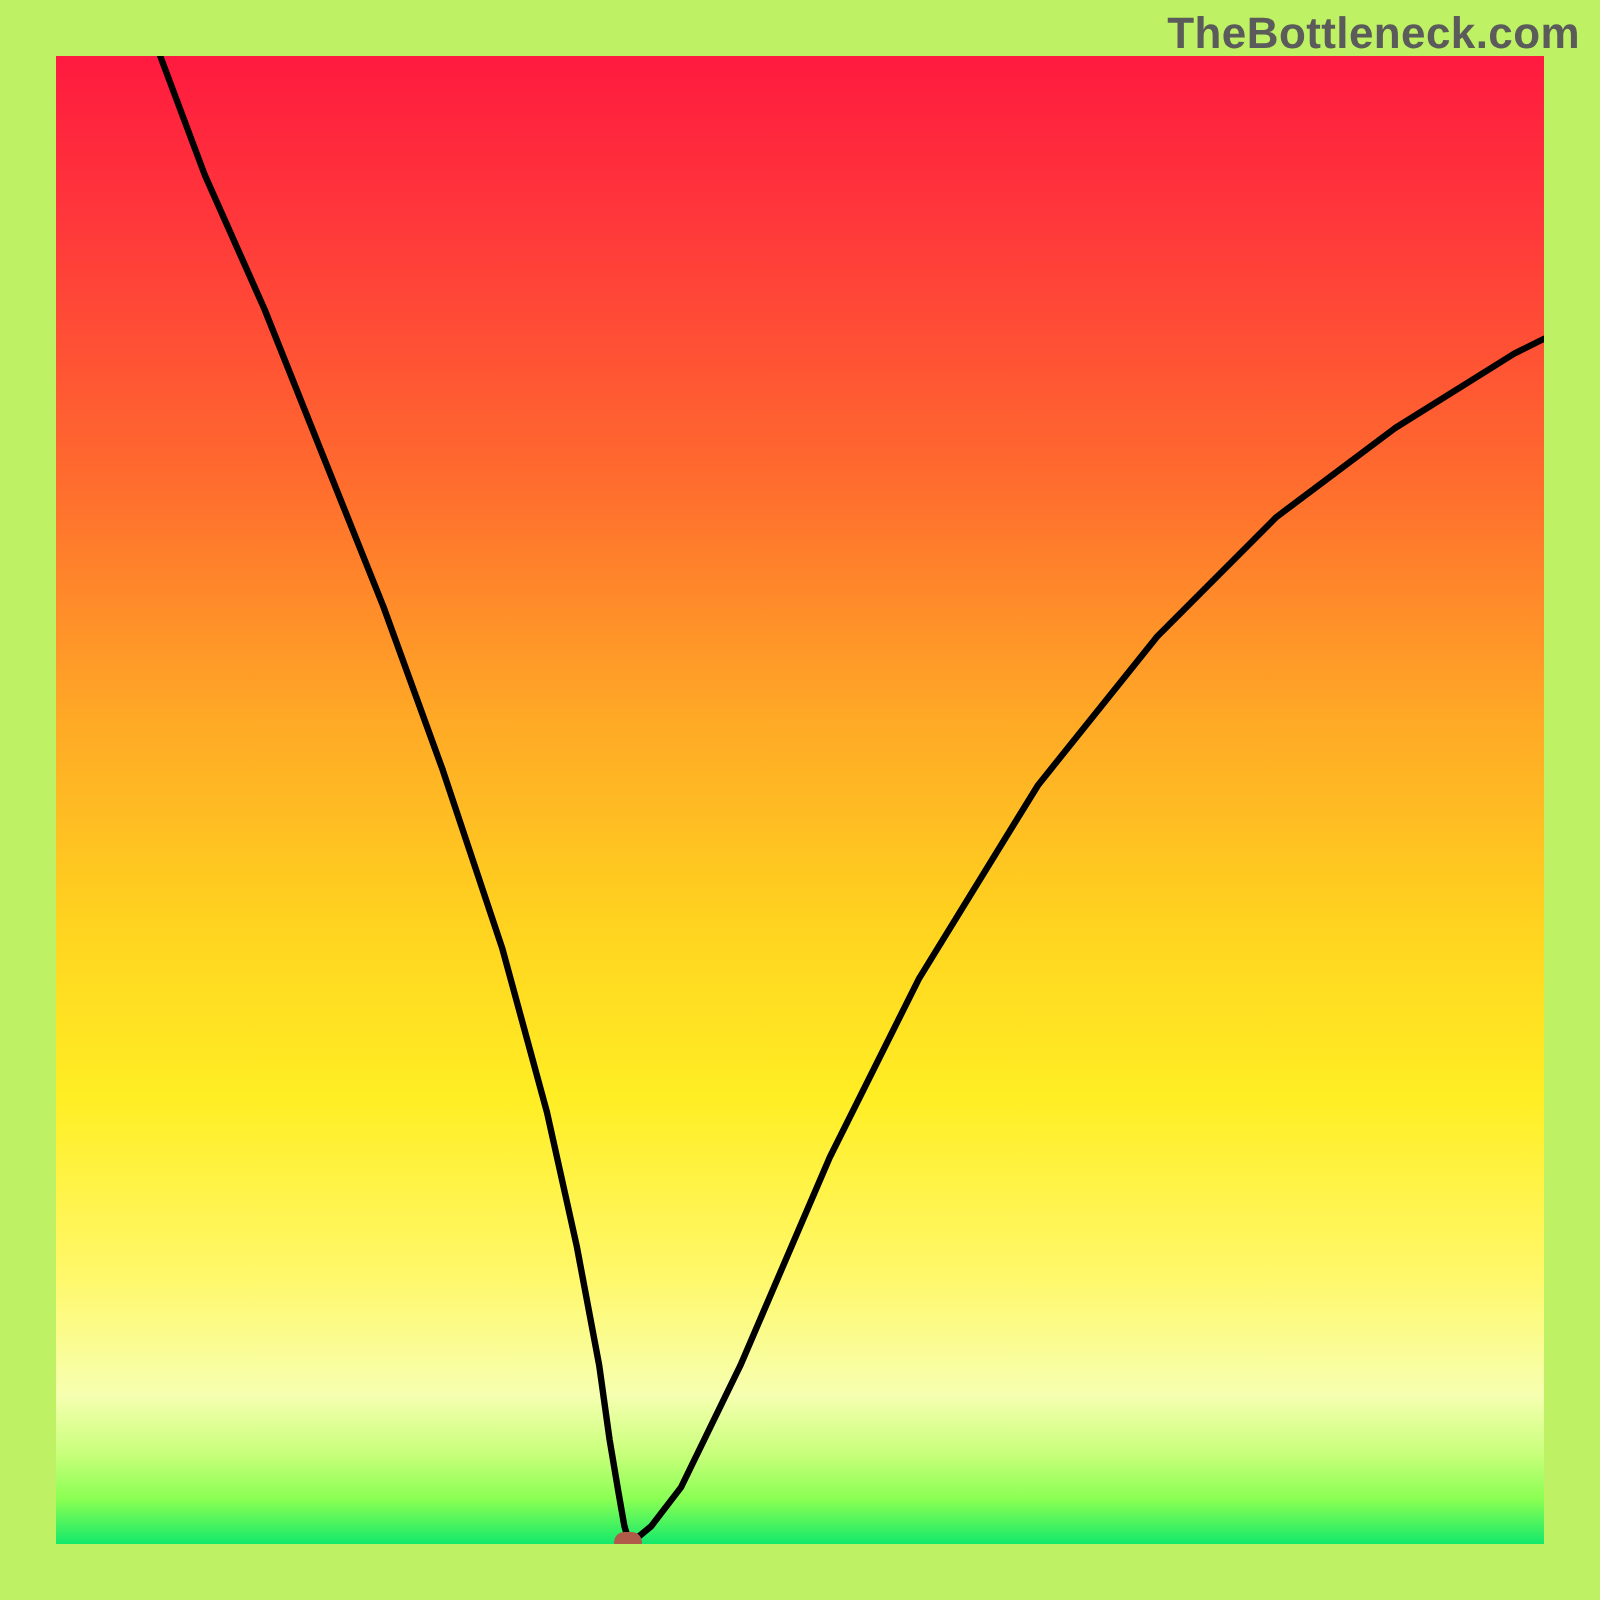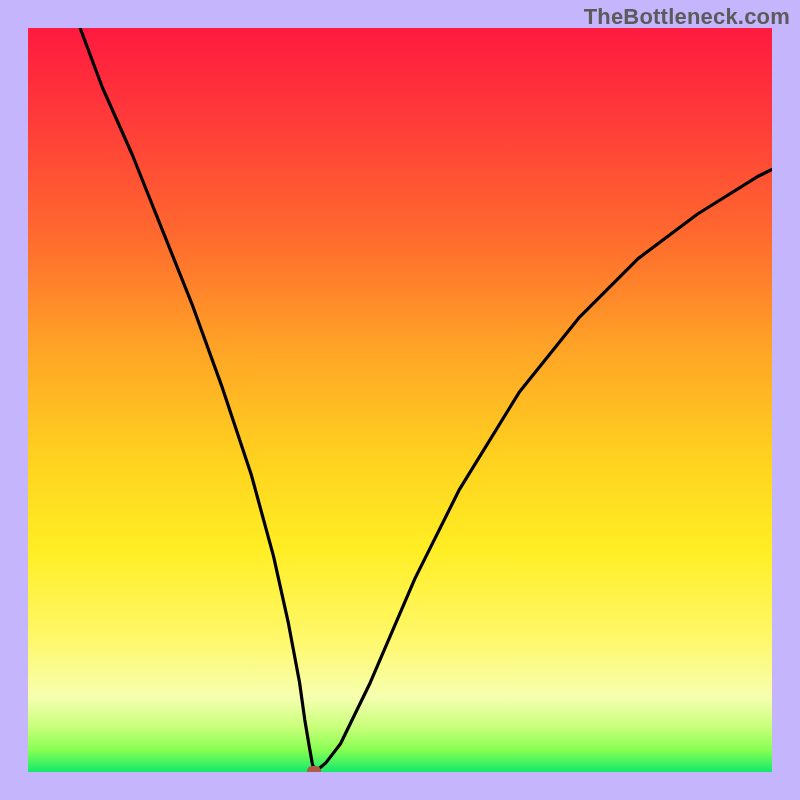--- a/index.html
+++ b/index.html
@@ -8,21 +8,21 @@
     width: 800px;
     height: 800px;
     background: #000;
     font-family: Arial, Helvetica, sans-serif;
     overflow: hidden;
   }
   .frame {
     position: relative;
     width: 800px;
     height: 800px;
-    background: #c4b5fd;
+    background: #bef264;
   }
   .plot {
     position: absolute;
     left: 28px;
     top: 28px;
     width: 744px;
     height: 744px;
     overflow: hidden;
   }
   .gradient {

